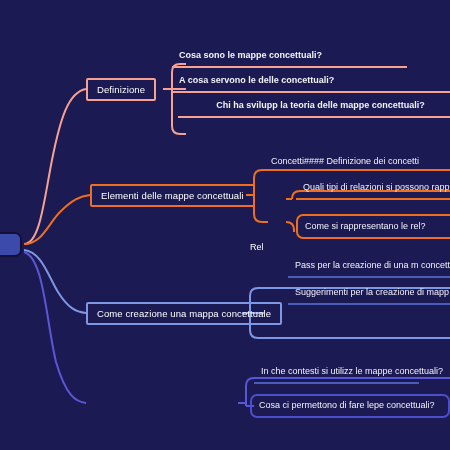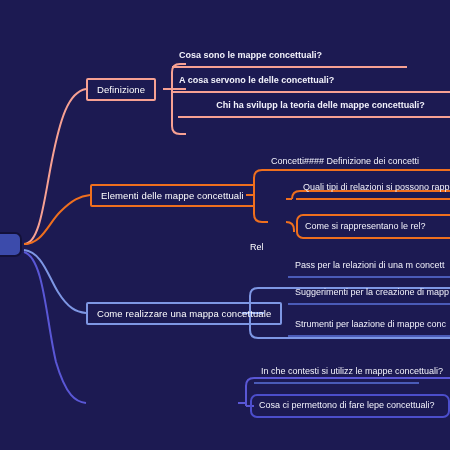--- a/index.html
+++ b/index.html
@@ -148,27 +148,26 @@
 
   <div class="node leaf" style="left:444px; top:152px; width:14px; border-bottom:none;">C</div>
 
   <div class="node sublabel" style="left:250px; top:204px;margin-top:38px;">Rel</div>
 
   <div class="node leaf orange" style="left:296px; top:178px; width:154px;">Quali tipi di relazioni si possono rappresentare?</div>
 
   <div class="node leaf boxed orange" style="left:296px; top:214px; width:160px; height:25px;">Come si rappresentano le rel?</div>
 
   <div class="node branch periwinkle" style="left:86px; top:302px;">
-    <span>Come realizzare una mappa concettuale</span>
+    <span>Come creazione una mappa concettuale</span>
   </div>
 
-  <div class="node leaf blue" style="left:288px; top:256px; width:162px;">Pass per la relazioni di una m concett</div>
+  <div class="node leaf blue" style="left:288px; top:256px; width:162px;">Pass per la creazione di una m concett</div>
 
   <div class="node leaf blue" style="left:288px; top:283px; width:162px;">Suggerimenti per la creazione di mapp concettuale efficace</div>
 
-  <div class="node leaf blue" style="left:288px; top:315px; width:162px;">Strumenti per laazione di mappe conc</div>
 
 
   <div class="node leaf blue" style="left:254px; top:362px; width:165px;">In che contesti si utilizz le mappe concettuali?</div>
 
   <div class="node leaf boxed blue" style="left:250px; top:394px; width:200px; height:24px;">Cosa ci permettono di fare lepe concettuali?</div>
 
 </div>
 
 </body></html>

